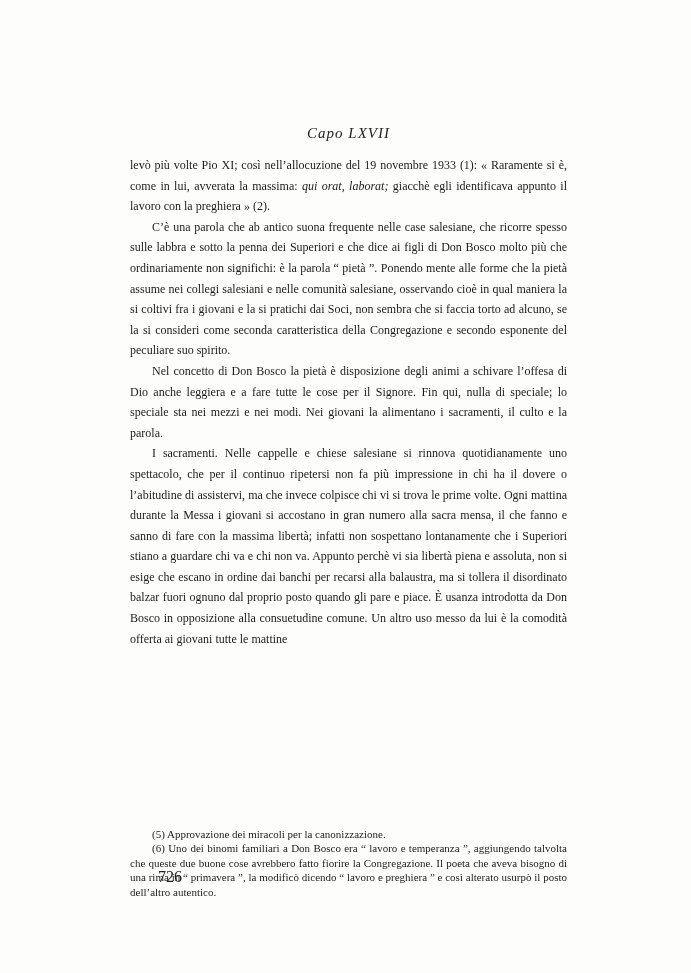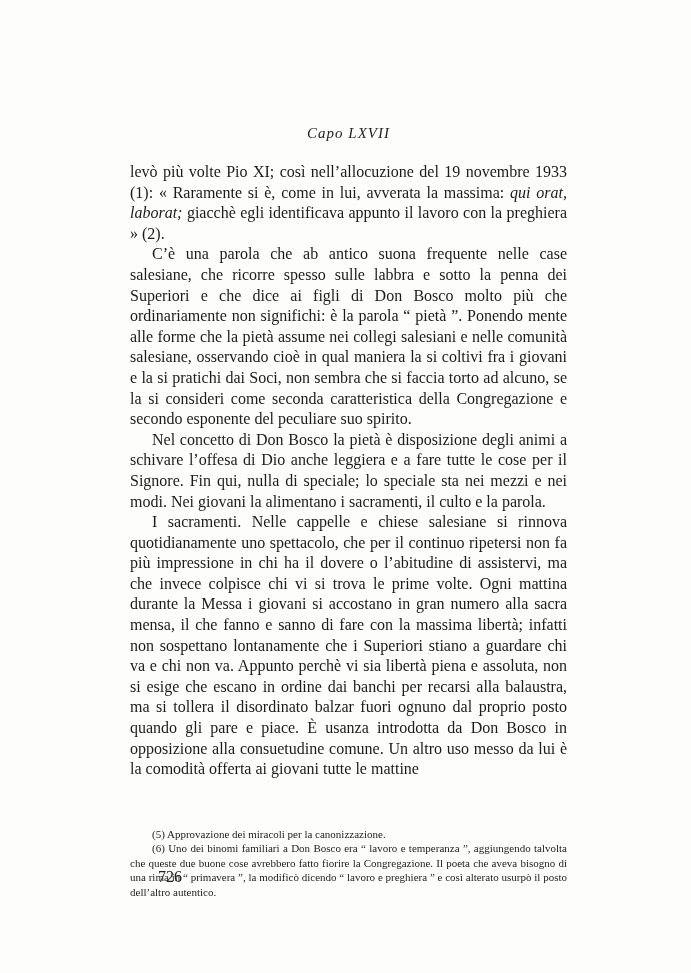--- a/index.html
+++ b/index.html
@@ -19,24 +19,24 @@
     left: 130px;
     width: 437px;
     text-align: center;
     font-style: italic;
     font-size: 15px;
     letter-spacing: 1px;
     color: #222;
   }
   .body-text {
     position: absolute;
-    top: 162px;
+    top: 155px;
     left: 130px;
     width: 437px;
-    font-size: 16px;
+    font-size: 12px;
     line-height: 20.6px;
     text-align: justify;
     color: #1b1b1b;
   }
   .body-text p { margin: 0; text-indent: 22px; }
   .body-text p.noindent { text-indent: 0; }
   .body-text i { font-style: italic; }
   .footnotes {
     position: absolute;
     top: 791px;

